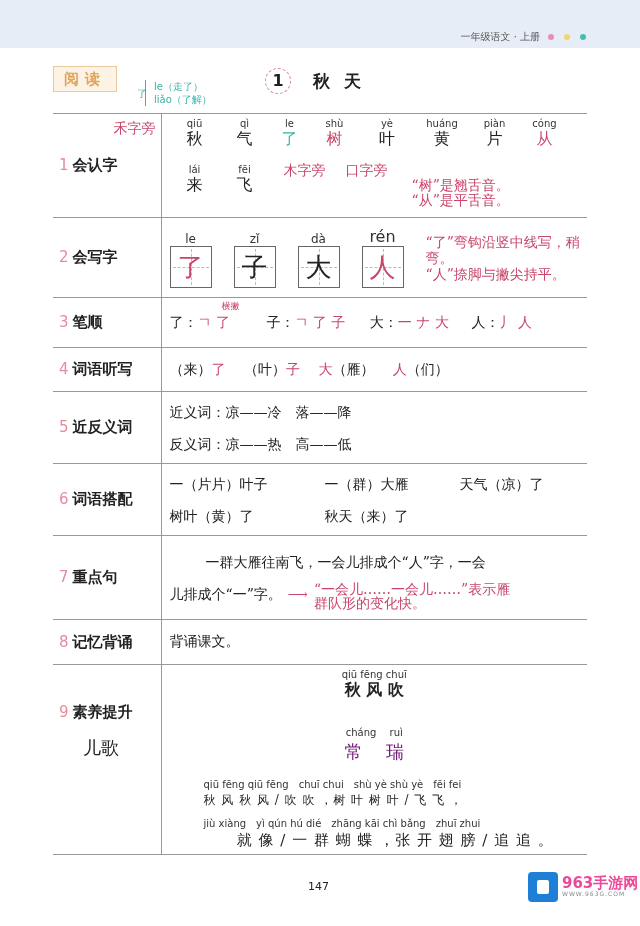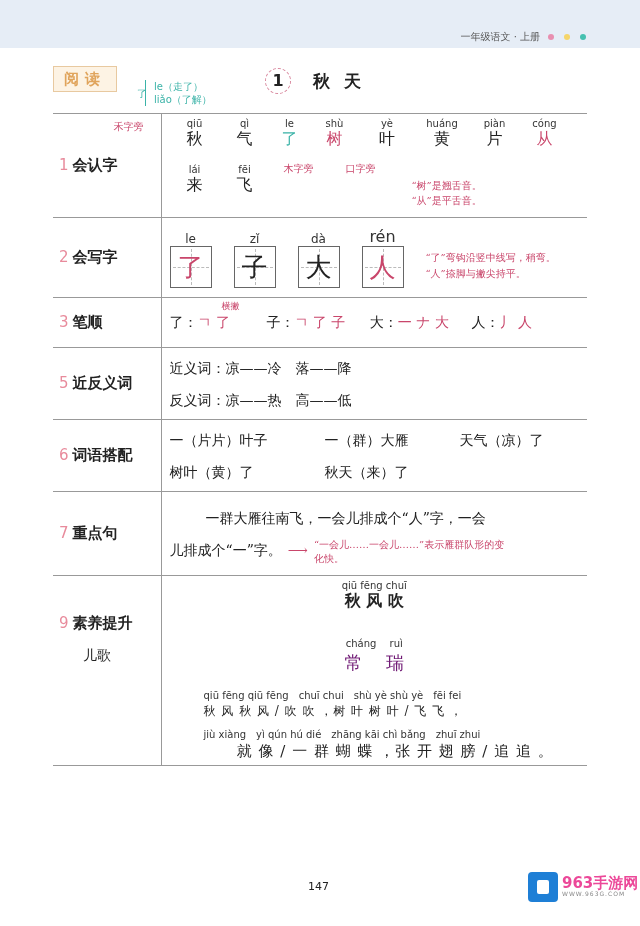--- a/index.html
+++ b/index.html
@@ -15,21 +15,21 @@
   .le-note { position: absolute; left: 145px; top: 80px; color: #3bb3a8; font-size: 10px; line-height: 13px; }
   .le-note .brace { position: absolute; left: -8px; top: 7px; }
   .le-note .lines { padding-left: 8px; border-left: 1px solid #3bb3a8; }
   table.main { position: absolute; left: 53px; top: 113px; width: 534px; border-collapse: collapse; }
   table.main td { border-top: 1px solid #999; border-bottom: 1px solid #999; vertical-align: middle; }
   td.lbl { width: 108px; border-right: 1px solid #999; font-size: 15px; font-weight: bold; padding-left: 6px; white-space: nowrap; }
   td.lbl .num { color: #e88b9c; font-weight: normal; margin-right: 4px; font-size: 15px; }
   td.cnt { padding-left: 8px; font-family: "DejaVu Serif", serif; font-size: 14px; position: relative; }
   .pink { color: #c9466b; }
   .teal { color: #3bb3a8; }
-  .note { color: #c9466b; font-size: 10px; }
+  .note { color: #c9466b; font-size: 14px; }
   .py { font-family: "DejaVu Sans", sans-serif; font-size: 10px; color: #333; text-align: center; display: block; }
   .char { display: inline-block; text-align: center; vertical-align: top; }
   .char .hz { font-size: 16px; display: block; }
   .grid { display: inline-block; width: 42px; height: 42px; border: 1.5px solid #666; position: relative; text-align: center; line-height: 40px; font-size: 26px; }
   .grid::before { content: ""; position: absolute; left: 50%; top: 2px; bottom: 2px; border-left: 1px dashed #bbb; }
   .grid::after { content: ""; position: absolute; top: 50%; left: 2px; right: 2px; border-top: 1px dashed #bbb; }
   .grid span { position: relative; z-index: 1; }
   .footer-num { position: absolute; left: 308px; top: 880px; font-size: 11px; }
   .watermark { position: absolute; left: 528px; top: 872px; display: flex; align-items: center; gap: 4px; }
   .wm-icon { width: 30px; height: 30px; background: #1e7fd6; border-radius: 4px; position: relative; }
@@ -139,20 +139,29 @@
     <td class="lbl"><span class="num">3</span><span>笔顺</span></td>
     <td class="cnt">
       <div style="position:absolute;left:60px;top:2px;font-size:9px" class="note">横撇</div>
       <span style="margin-right:32px"><span>了：</span><span class="pink">ㄱ 了</span></span>
       <span style="margin-right:20px"><span>子：</span><span class="pink">ㄱ 了 子</span></span>
       <span style="margin-right:18px"><span>大：</span><span class="pink">一 ナ 大</span></span>
       <span><span>人：</span><span class="pink">丿 人</span></span>
     </td>
   </tr>
 
+  <tr style="height:44px">
+    <td class="lbl"><span class="num">4</span><span>词语听写</span></td>
+    <td class="cnt">
+      <span style="margin-right:14px"><span>（来）</span><span class="pink">了</span></span>
+      <span style="margin-right:14px"><span>（叶）</span><span class="pink">子</span></span>
+      <span style="margin-right:14px"><span class="pink">大</span><span>（雁）</span></span>
+      <span><span class="pink">人</span><span>（们）</span></span>
+    </td>
+  </tr>
 
   <tr style="height:72px">
     <td class="lbl"><span class="num">5</span><span>近反义词</span></td>
     <td class="cnt" style="line-height:32px">
       <div>近义词：凉——冷　落——降</div>
       <div>反义词：凉——热　高——低</div>
     </td>
   </tr>
 
   <tr style="height:72px">
@@ -168,25 +177,29 @@
     <td class="cnt" style="line-height:32px">
       <div style="padding-left:36px">一群大雁往南飞，一会儿排成个“人”字，一会</div>
       <div style="display:flex;align-items:flex-start">
         <span>儿排成个“一”字。</span>
         <span style="margin:0 6px;color:#c9466b">⟶</span>
         <span class="note" style="line-height:14px;width:200px;margin-top:4px">“一会儿……一会儿……”表示雁群队形的变化快。</span>
       </div>
     </td>
   </tr>
 
+  <tr style="height:45px">
+    <td class="lbl"><span class="num">8</span><span>记忆背诵</span></td>
+    <td class="cnt">背诵课文。</td>
+  </tr>
 
   <tr style="height:190px">
     <td class="lbl" style="vertical-align:top;padding-top:38px">
       <div><span class="num">9</span><span>素养提升</span></div>
-      <div style="font-weight:normal;font-family:'DejaVu Serif',serif;font-size:14px;margin-top:14px;padding-left:24px">儿歌</div>
+      <div style="font-weight:normal;font-family:'DejaVu Serif',serif;font-size:18px;margin-top:14px;padding-left:24px">儿歌</div>
     </td>
     <td class="cnt" style="text-align:center;padding-left:0">
       <div class="py">qiū fēng chuī</div>
       <div style="font-size:16px;font-weight:bold;font-family:'DejaVu Sans',sans-serif">秋 风 吹</div>
       <div class="py" style="margin-top:25px">cháng　 ruì</div>
       <div style="font-size:18px;color:#701a75">常　 瑞</div>
       <div class="py" style="margin-top:14px;text-align:left;padding-left:42px">qiū fēng qiū fēng　chuī chui　shù yè shù yè　fēi fei</div>
       <div style="text-align:left;padding-left:42px;font-size:12px;letter-spacing:1px">秋 风 秋 风 / 吹 吹 ，树 叶 树 叶 / 飞 飞 ，</div>
       <div class="py" style="margin-top:8px;text-align:left;padding-left:42px">jiù xiàng　yì qún hú dié　zhāng kāi chì bǎng　zhuī zhui</div>
       <div style="text-align:center;padding-left:42px;font-size:15px;letter-spacing:1px">就 像 / 一 群 蝴 蝶 ，张 开 翅 膀 / 追 追 。</div>

